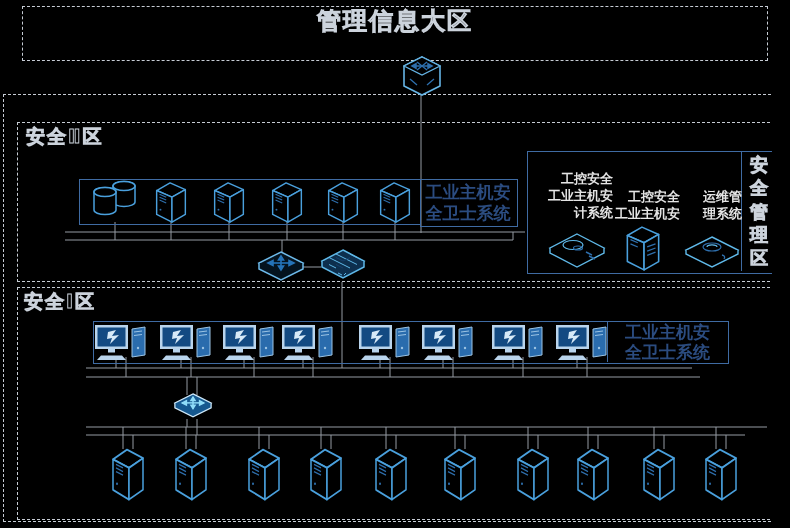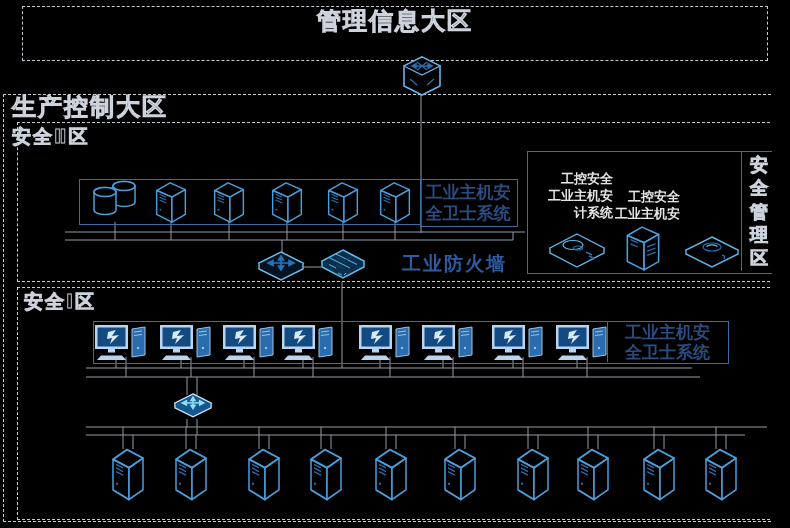--- a/index.html
+++ b/index.html
@@ -101,24 +101,23 @@
         <line x1="664" y1="435" x2="664" y2="449"></line>
         <line x1="716" y1="427" x2="716" y2="449"></line>
         <line x1="726" y1="435" x2="726" y2="449"></line>
       </g>
   </svg>
 
   <div class="zone" style="left:22px;top:6px;width:744px;height:53px;"></div>
   <div class="hollow t24" style="left:0;top:9px;width:790px;text-align:center;">管理信息大区</div>
 
   <div class="zone" style="left:3px;top:94px;width:781px;height:426px;"></div>
-  <div class="hollow t24" style="left:12px;top:95px;">生产控制大区</div>
 
   <div class="zone" style="left:17px;top:122px;width:761px;height:158px;"></div>
-  <div class="hollow t19" style="left:12px;top:127px;">安全Ⅱ区</div>
+  <div class="hollow t19" style="left:26px;top:127px;">安全Ⅱ区</div>
 
   <div class="bluebox" style="left:79px;top:179px;width:340px;height:44px;"></div>
 
   <div class="bluebox" style="left:420px;top:179px;width:96px;height:46px;"></div>
   <div class="blabel" style="left:421px;top:182px;width:94px;font-size:17px;line-height:21px;">
     <div>工业主机安</div>
     <div>全卫士系统</div>
   </div>
 
   <div class="bluebox" style="left:527px;top:151px;width:249px;height:121px;"></div>
@@ -131,20 +130,24 @@
   </div>
 
   <div class="syslabel" style="left:537px;top:170px;width:76px;">
     <div>工控安全</div>
     <div>工业主机安</div>
     <div>计系统</div>
   </div>
   <div class="syslabel" style="left:610px;top:188px;width:70px;">
     <div>工控安全</div>
     <div>工业主机安</div>
+  </div>
+  <div class="syslabel" style="left:680px;top:188px;width:62px;">
+    <div>运维管</div>
+    <div>理系统</div>
   </div>
 
   <div class="icon" style="left:548px;top:233px;">
     <svg width="58" height="36" viewBox="0 0 58 36">
       <polygon points="29,1 56,15 29,29 2,15" fill="#000" stroke="#5fb8e8" stroke-width="1.4"></polygon>
       <path d="M2,15 L2,20 L29,34 L56,20 L56,15" fill="#000" stroke="#5fb8e8" stroke-width="1.4"></path>
       <ellipse cx="25" cy="12" rx="10" ry="4.5" fill="none" stroke="#5fb8e8" stroke-width="1.2"></ellipse>
       <ellipse cx="30" cy="15" rx="4.5" ry="2" fill="none" stroke="#2e6fad" stroke-width="1.2"></ellipse>
       <path d="M38,19 l6,3 M41,23 l6,3" stroke="#2e6fad" stroke-width="1.4" fill="none"></path>
     </svg>
@@ -208,21 +211,20 @@
       <path d="M2,12 L2,18 L23,29 L44,18 L44,12" fill="#0d2f4e" stroke="#5fb8e8" stroke-width="1.5"></path>
       <g stroke="#5fb8e8" stroke-width="1">
         <path d="M9,8.5 L30,19 M16,5 L37,15.5 M9,15.5 L16,19 M30,5 L37,8.5"></path>
       </g>
       <g stroke="#16406b" stroke-width="1">
         <path d="M16,8.5 L23,12 M23,12 L30,8.5 M16,15.5 L23,19"></path>
       </g>
       <path d="M18,24 l4,2 M26,24 l-2,2" stroke="#5fb8e8" stroke-width="1" fill="none"></path>
     </svg>
   </div>
-  <div class="fwlabel" style="left:402px;top:251px;">工业防火墙</div>
 
   <div class="zone" style="left:17px;top:287px;width:761px;height:231px;"></div>
   <div class="hollow t19" style="left:24px;top:292px;text-align:center;">安全Ⅰ区</div>
 
   <div class="bluebox" style="left:93px;top:321px;width:634px;height:41px;"></div>
   <div class="cell-divider" style="left:607px;top:322px;height:40px;"></div>
   <div class="blabel" style="left:608px;top:322px;width:119px;font-size:17px;line-height:20px;">
     <div>工业主机安</div>
     <div>全卫士系统</div>
   </div>

